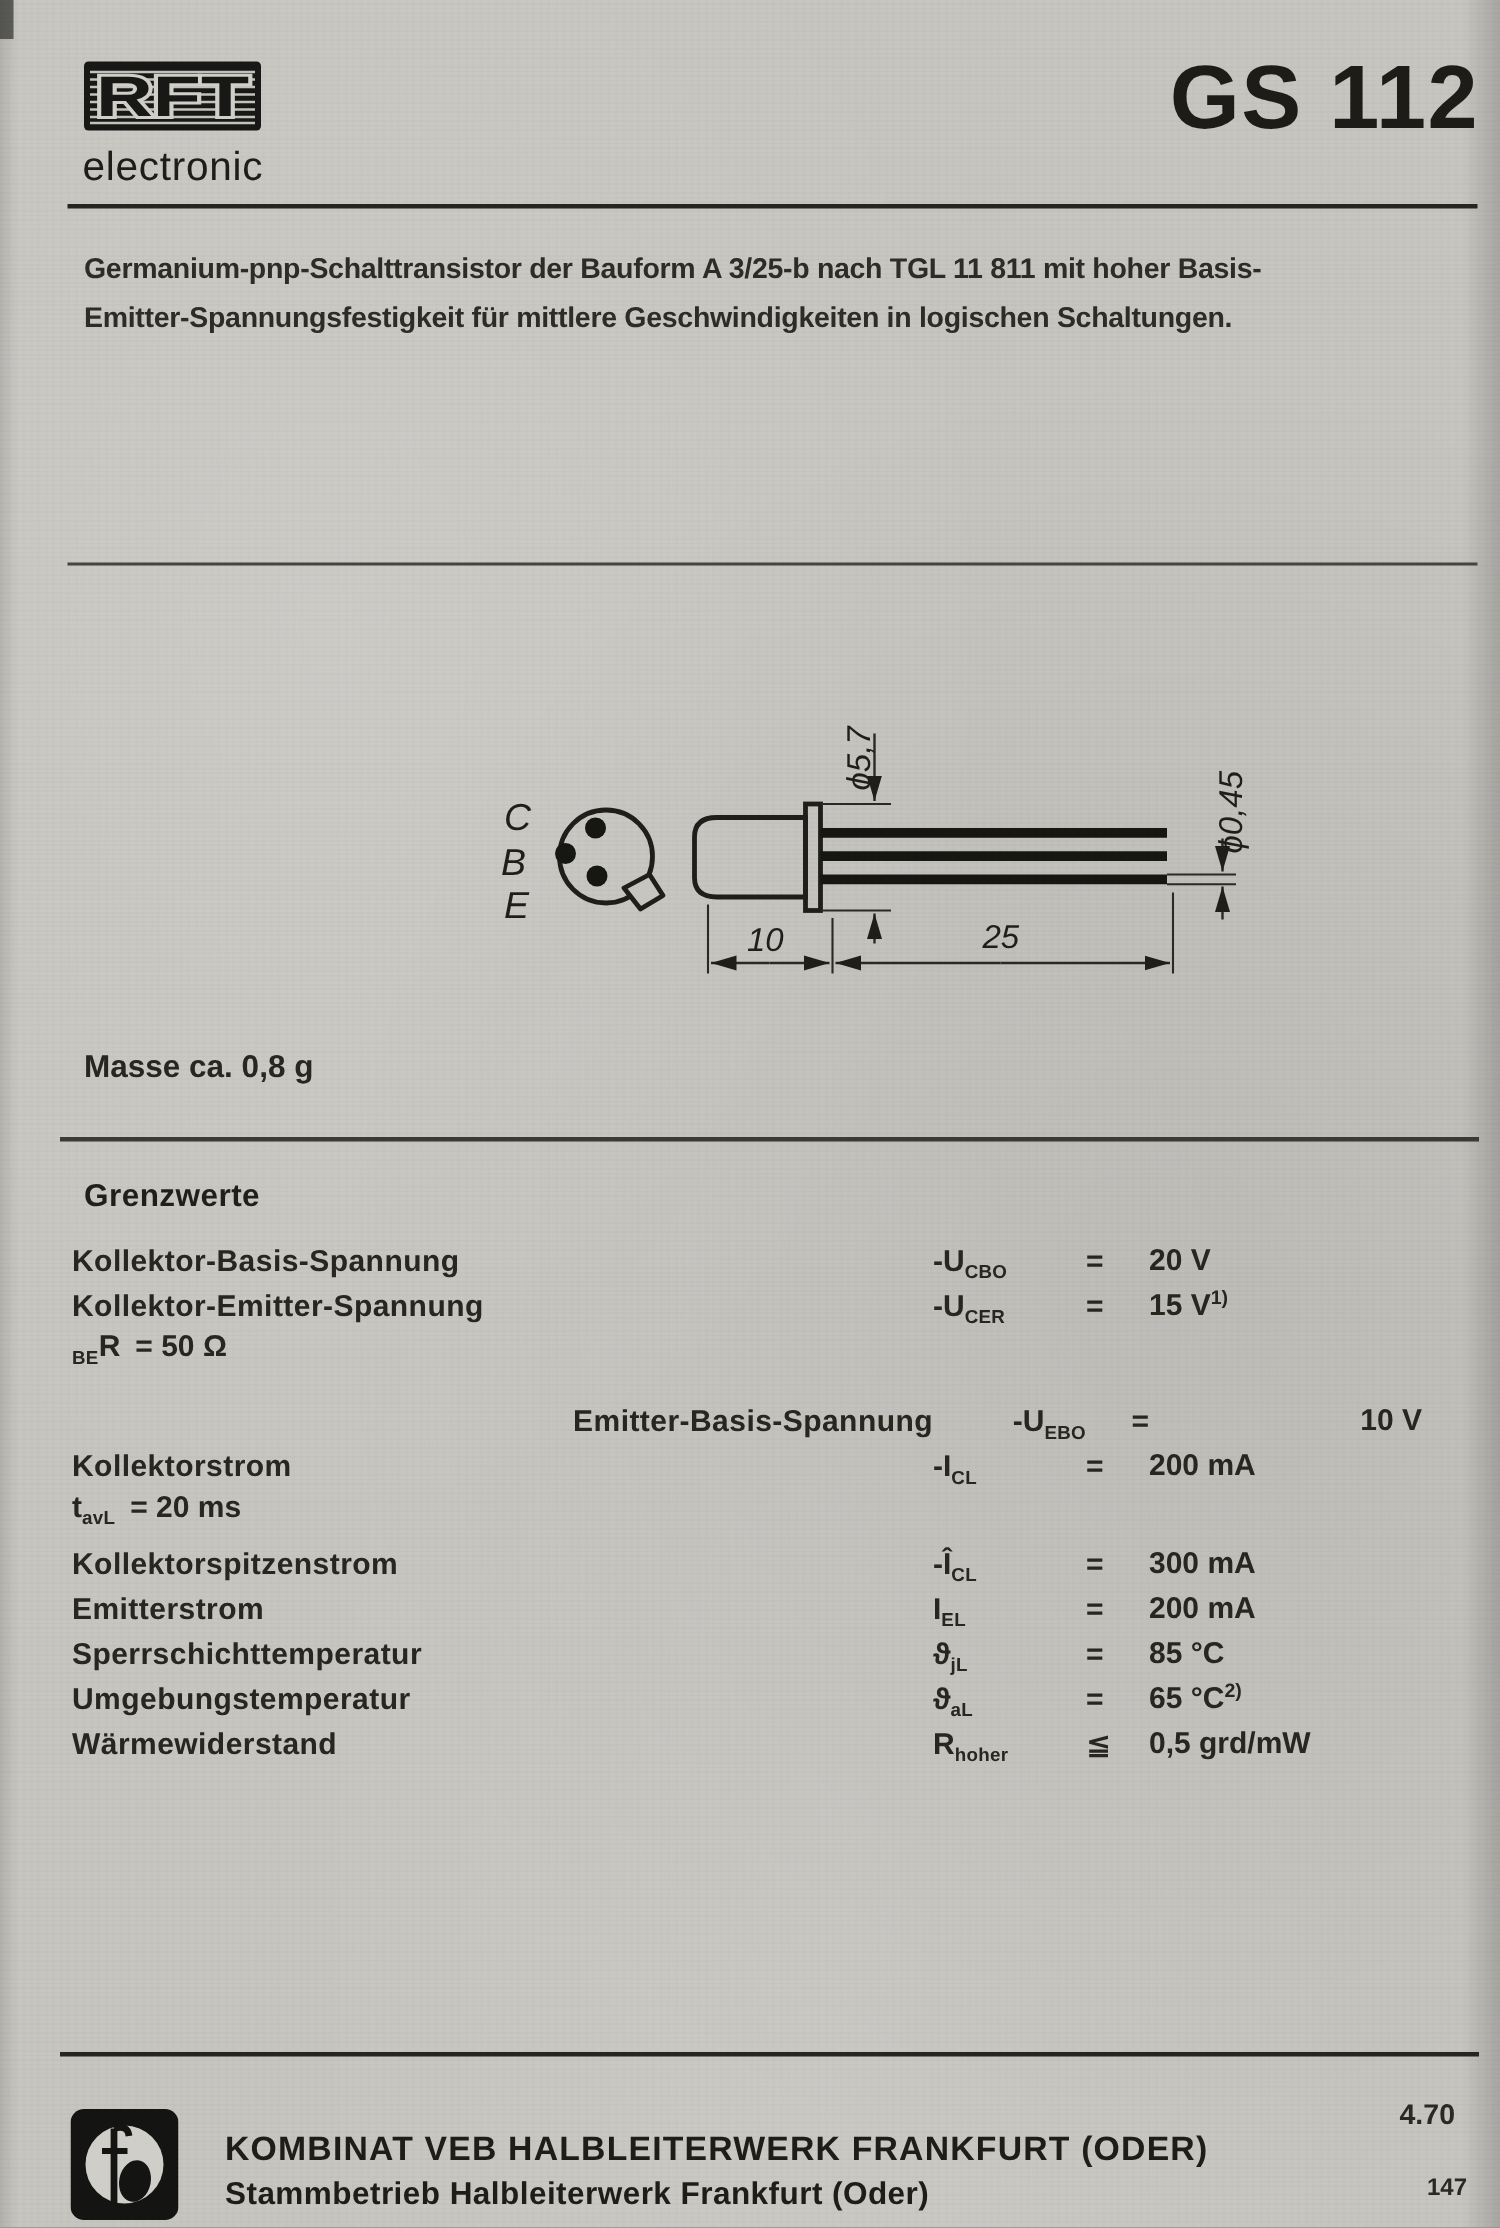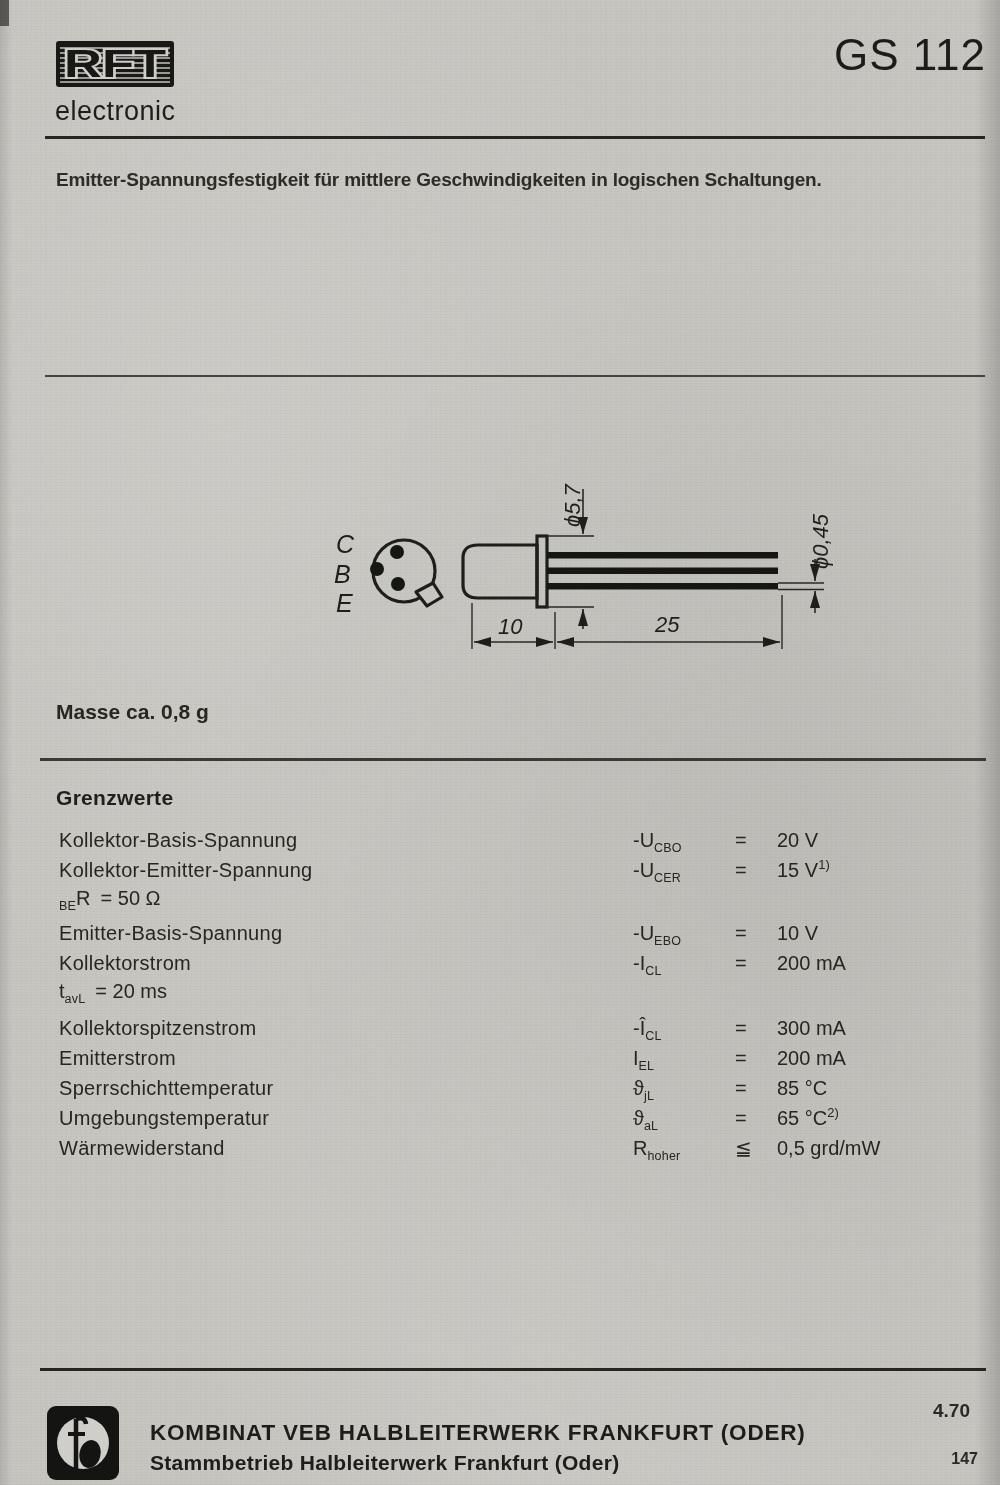--- a/index.html
+++ b/index.html
@@ -15,47 +15,47 @@
       repeating-linear-gradient(90deg, rgba(0,0,0,0.01) 0 2px, transparent 2px 5px);
     font-family:"Liberation Sans","DejaVu Sans",sans-serif;
     color:#23221e;
   }
   .rule{position:absolute;background:#26251f;}
   .edge-mark{position:absolute;left:0;top:0;width:9px;height:26px;background:rgba(22,22,20,0.6);}
 
   
   .logo-svg{position:absolute;left:55px;top:40px;width:120px;height:48px;}
   .logo-sub{position:absolute;left:55px;top:96px;font-size:27px;letter-spacing:0.5px;color:#1e1d1a;}
-  .part-number{position:absolute;right:14px;top:30px;font-size:44px;font-weight:normal;letter-spacing:1px;color:#1d1c19;}
+  .part-number{position:absolute;right:14px;top:30px;font-size:60px;font-weight:bold;letter-spacing:1px;color:#1d1c19;}
 
   
   .desc{position:absolute;left:56px;top:163px;width:900px;font-size:19px;font-weight:bold;
         letter-spacing:-0.2px;color:#2e2c27;line-height:33px;white-space:nowrap;}
 
   
   .drawing{position:absolute;left:50px;top:455px;width:900px;height:230px;}
   .ol{fill:none;stroke:#1f1e1b;stroke-width:3.2;}
   .tab{fill:#c6c5c0;stroke:#1f1e1b;stroke-width:3.2;stroke-linejoin:round;}
   .dot{fill:#161613;}
   .lead{fill:#161613;}
   .thin{stroke:#2a2925;stroke-width:1.4;}
   .dim{stroke:#2a2925;stroke-width:1.6;}
   .pinlbl{font:italic 25px "Liberation Sans","DejaVu Sans",sans-serif;fill:#1f1e1b;}
   .dimlbl{font:italic 22px "Liberation Sans","DejaVu Sans",sans-serif;fill:#1f1e1b;}
 
   .mass-note{position:absolute;left:56px;top:700px;font-size:21px;font-weight:bold;color:#27261f;}
 
   
   .limits-title{position:absolute;left:56px;top:786px;font-size:21px;font-weight:bold;letter-spacing:0.3px;color:#201f1b;}
-  .limits{position:absolute;left:59px;top:827px;width:900px;font-weight:normal;color:#27261f;}
+  .limits{position:absolute;left:48px;top:827px;width:900px;font-weight:bold;color:#27261f;}
   .lrow{display:grid;grid-template-columns:574px 102px 42px auto;align-items:baseline;height:30px;font-size:20px;}
   .lrow .lbl{letter-spacing:0.3px;}
   .lnote{height:27px;font-size:20px;}
   .lnote .rest{margin-left:10px;margin-top:10px;}
-  .mt4{margin-top:6px;}
+  .mt4{margin-top:20px;text-align:right;}
   sub{font-size:12.5px;letter-spacing:0.2px;}
   sup{font-size:13px;}
 
   
   .f-logo{position:absolute;left:47px;top:1406px;width:72px;height:74px;}
   .f-line1{position:absolute;left:150px;top:1420px;font-size:22.5px;font-weight:bold;letter-spacing:0.8px;color:#1e1d1a;}
   .f-line2{position:absolute;left:150px;top:1451px;font-size:21px;font-weight:bold;letter-spacing:0.3px;color:#1e1d1a;}
   .f-date{position:absolute;right:30px;top:1400px;font-size:19px;font-weight:bold;color:#2a2925;}
   .f-page{position:absolute;right:22px;top:1450px;font-size:16px;font-weight:bold;color:#2a2925;}
 </style>
@@ -70,20 +70,21 @@
     <rect x="1" y="1" width="118" height="46" rx="3" fill="#181816"></rect>
     <path d="M5,8 H115 M5,13 H115 M5,18 H115 M5,23 H115 M5,28 H115 M5,33 H115 M5,38 H115 M5,42 H115" stroke="#c2c1bc" stroke-width="1.6"></path>
     <text x="60" y="37" text-anchor="middle" textLength="102" lengthAdjust="spacingAndGlyphs" font-size="38" font-weight="bold" fill="#181816" stroke="#cfcec9" stroke-width="4" paint-order="stroke" style="font-family:'Liberation Sans','DejaVu Sans',sans-serif">RFT</text>
   </svg>
   <div class="logo-sub">electronic</div>
   <div class="part-number">GS 112</div>
 
   <div class="rule" style="left:45px;top:136px;width:940px;height:3px;"></div>
 
   <div class="desc">
+    <div>Germanium-pnp-Schalttransistor der Bauform A 3/25-b nach TGL 11 811 mit hoher Basis-</div>
     <div>Emitter-Spannungsfestigkeit für mittlere Geschwindigkeiten in logischen Schaltungen.</div>
   </div>
 
   <div class="rule" style="left:45px;top:375px;width:940px;height:2px;background:#45443f;"></div>
 
   <svg class="drawing" viewBox="0 0 900 230">
     <defs>
       <marker id="ah" markerUnits="userSpaceOnUse" markerWidth="18" markerHeight="12" refX="17" refY="6" orient="auto">
         <path d="M0,1 L17,6 L0,11 Z" fill="#1f1e1b"></path>
       </marker>

